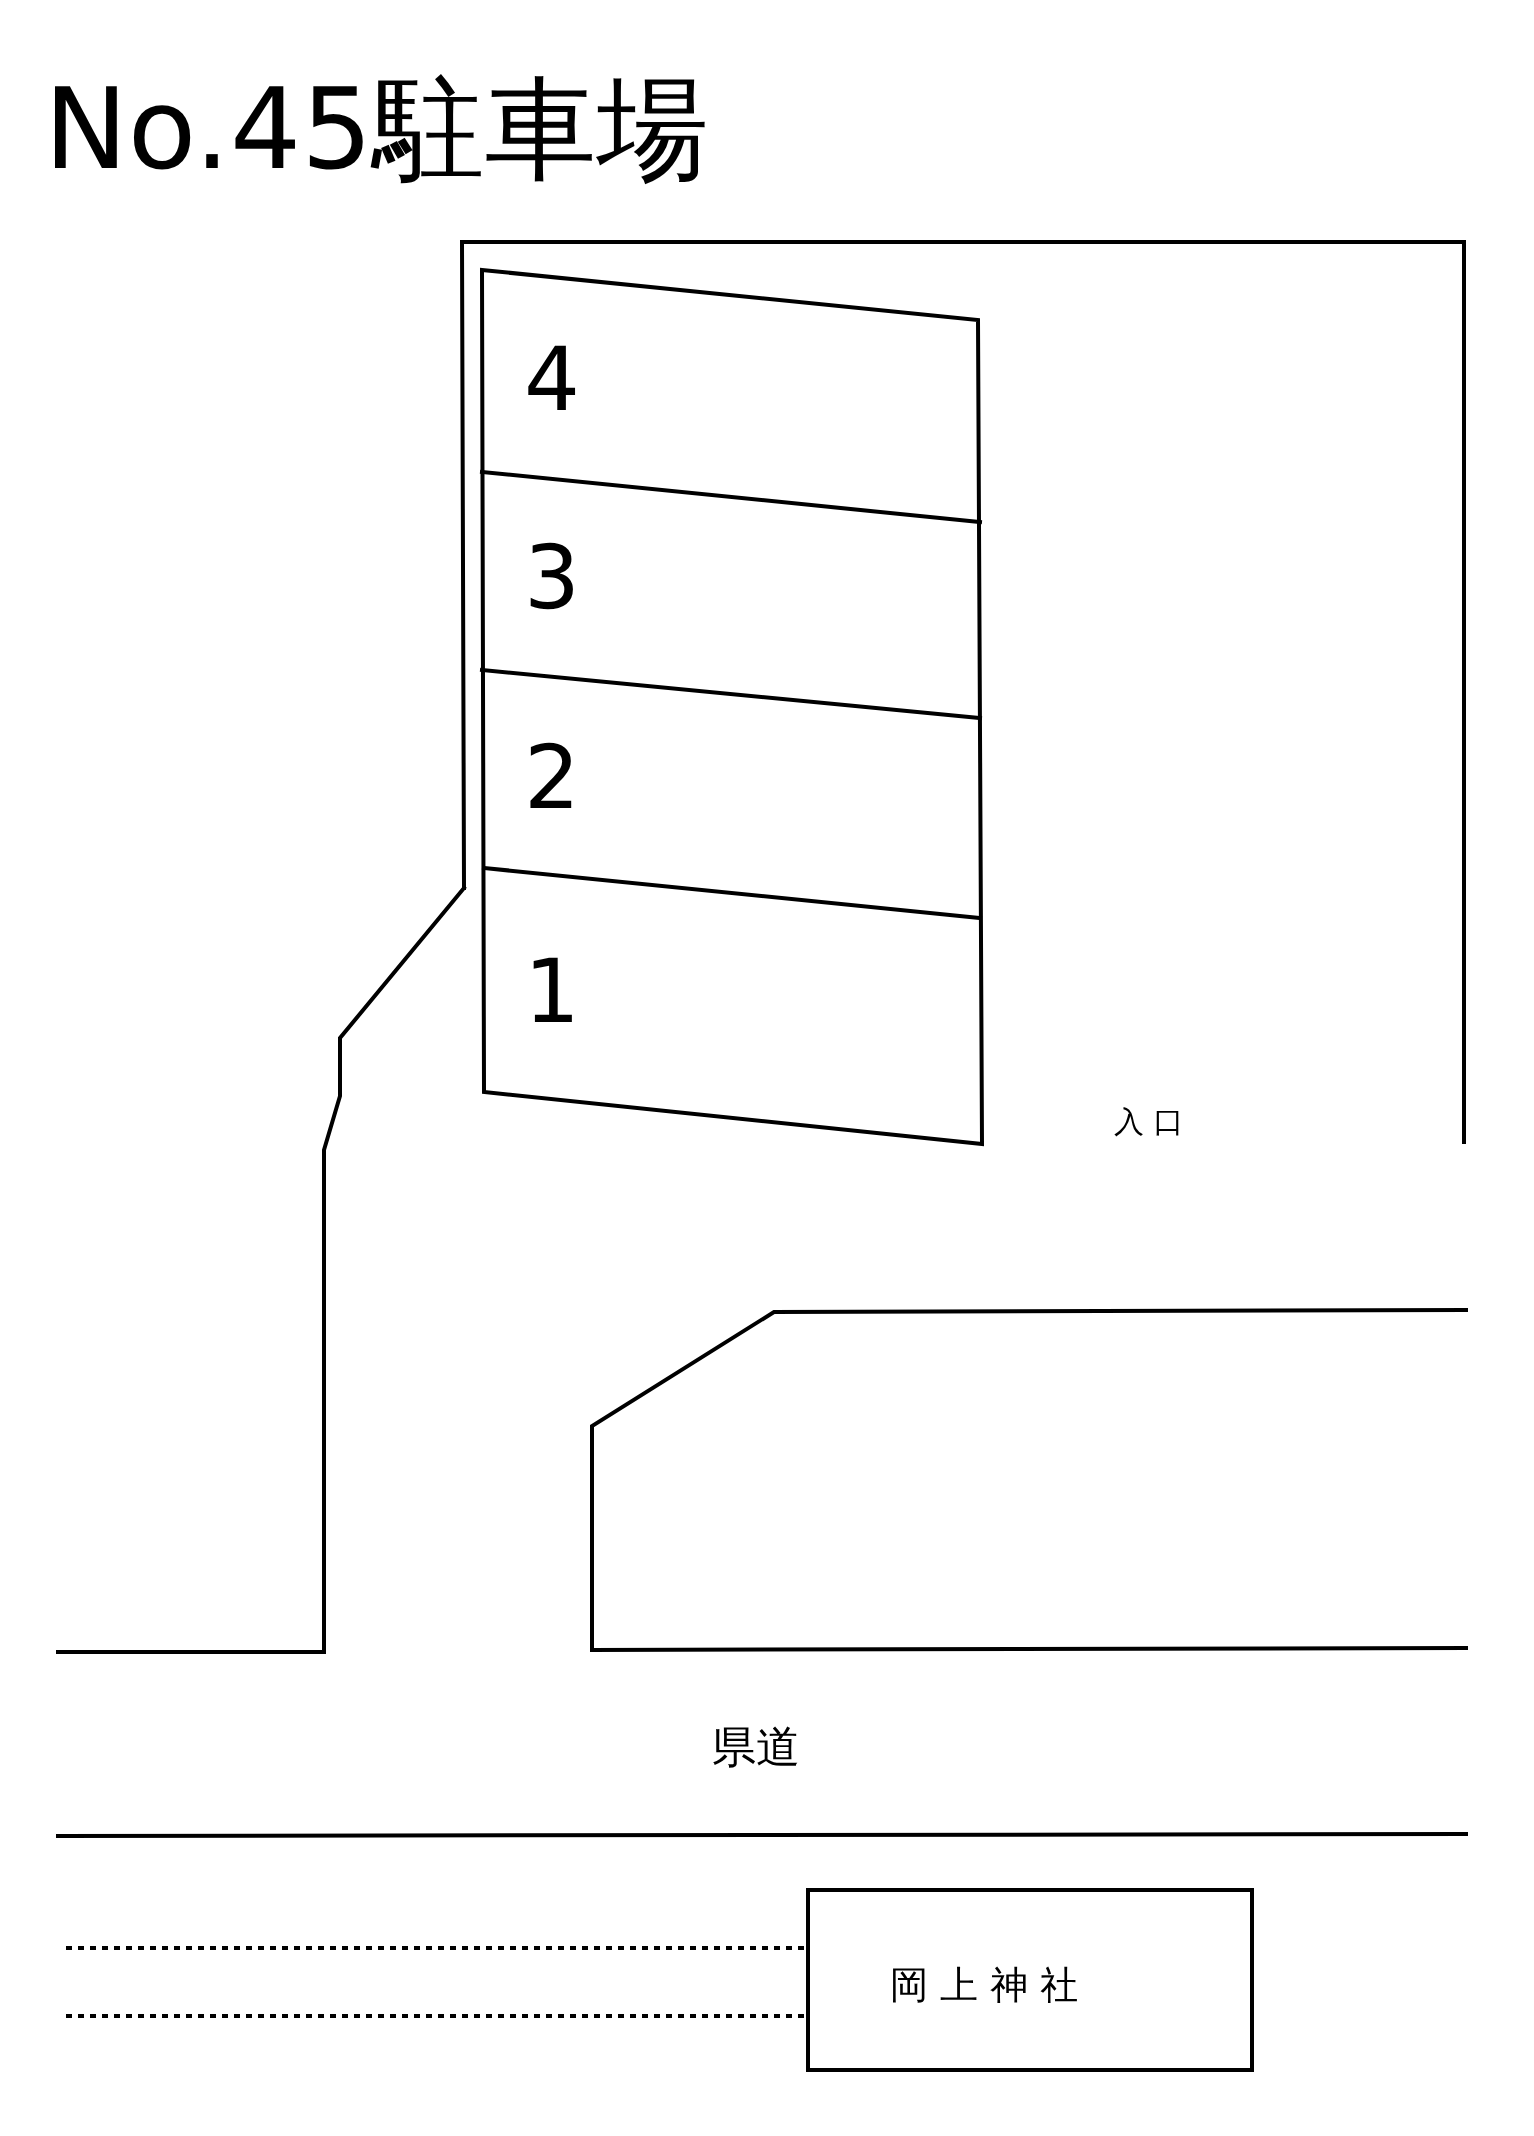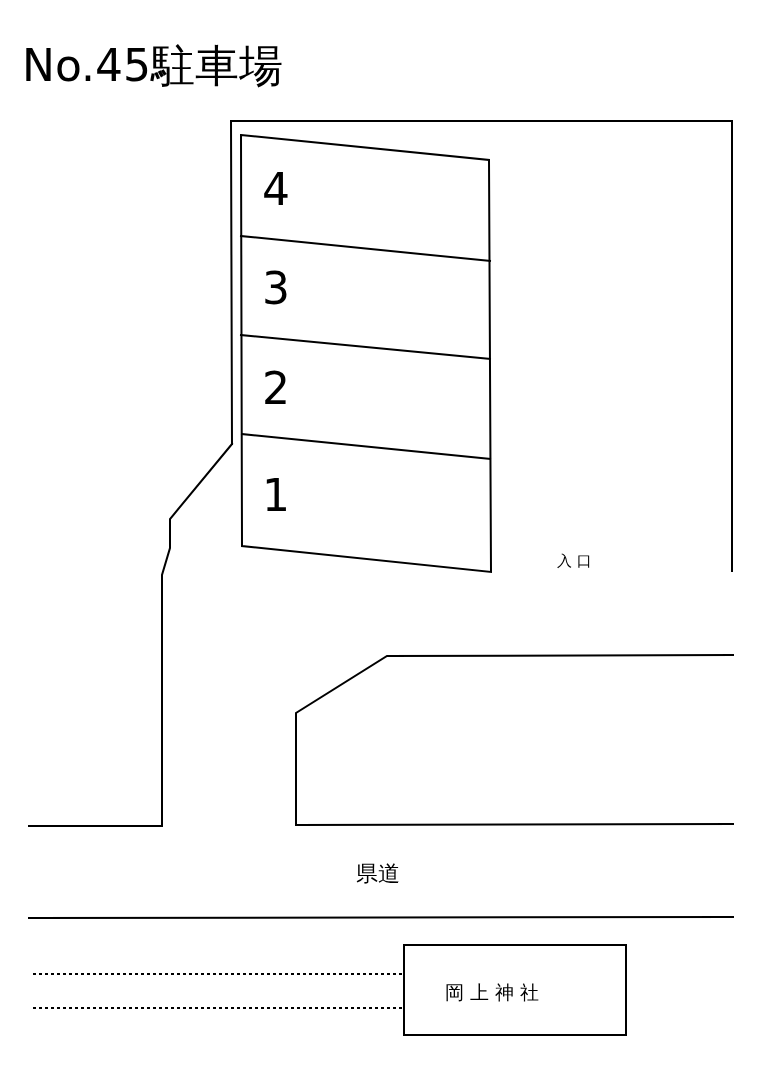--- a/index.html
+++ b/index.html
@@ -12,21 +12,21 @@
       height: 1068px;
       position: relative;
       overflow: hidden;
       font-family: "DejaVu Sans", "Liberation Sans", sans-serif;
       color: #000000;
     }
     .page-title {
       position: absolute;
       left: 22px;
       top: 36px;
-      font-size: 44px;
+      font-size: 56px;
       line-height: 60px;
       font-weight: normal;
       letter-spacing: 0px;
       margin: 0;
       white-space: nowrap;
     }
     svg.map {
       position: absolute;
       left: 0;
       top: 0;

